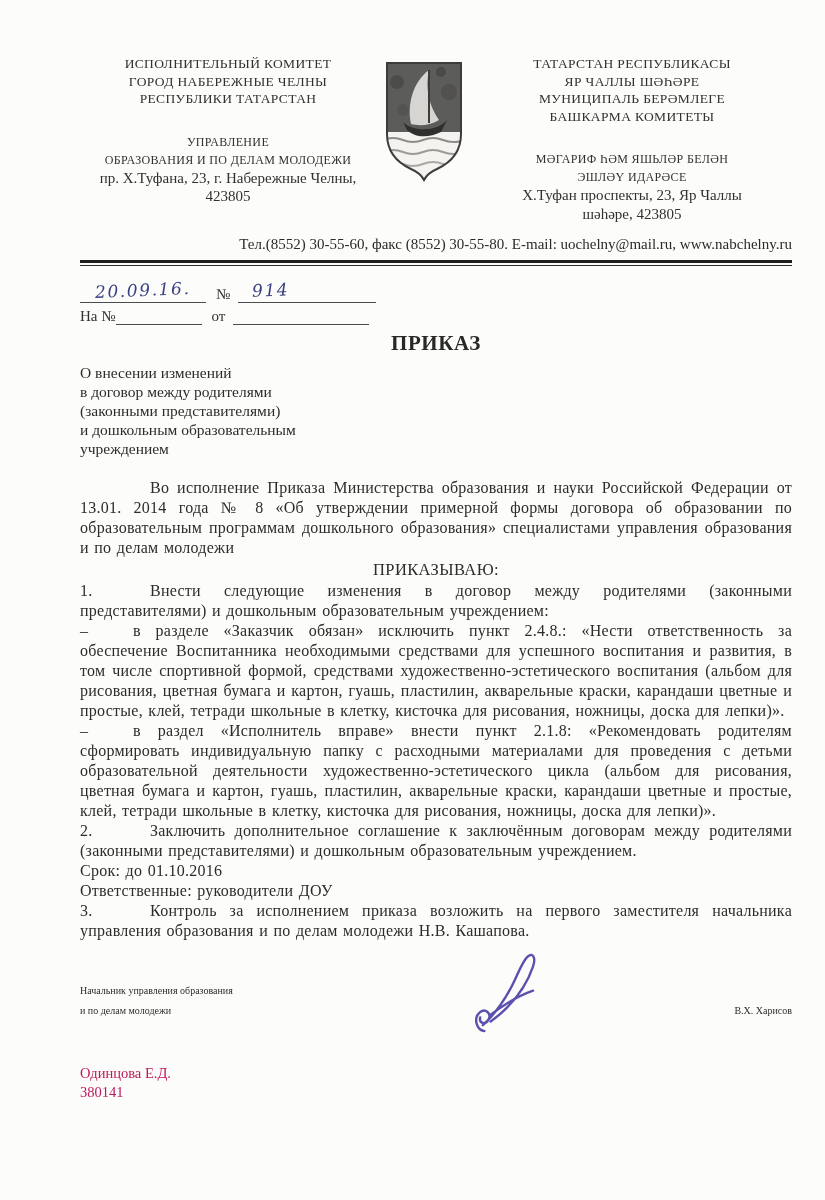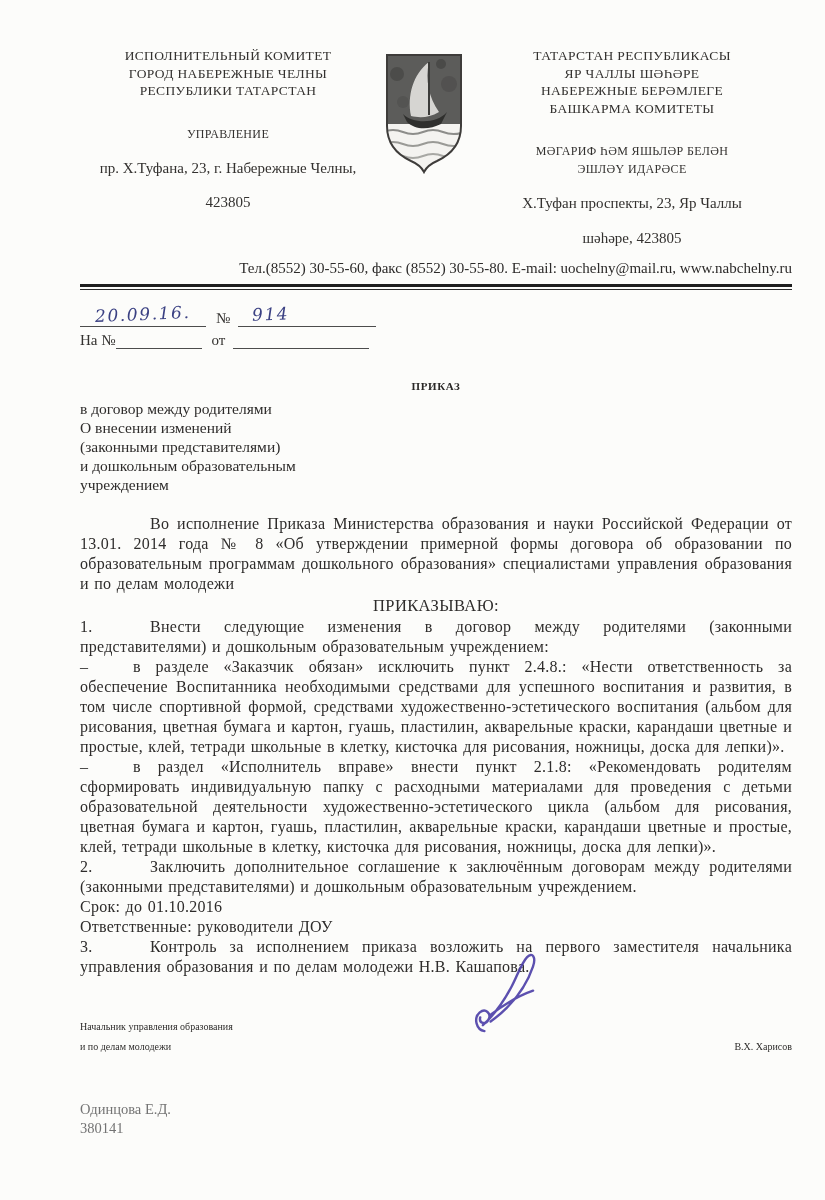--- a/index.html
+++ b/index.html
@@ -3,81 +3,82 @@
 <meta charset="utf-8">
 <title>Document</title>
 <style>
   html,body{margin:0;padding:0;background:#e9e9e7;}
   .page{
     position:relative;width:825px;height:1200px;margin:0 auto;
     background:#fcfcfa;overflow:hidden;
     font-family:"Liberation Serif","DejaVu Serif",serif;
     color:#2e2c2b;
   }
-  .inner{position:absolute;left:80px;top:47px;width:712px;}
+  .inner{position:absolute;left:80px;top:55px;width:712px;}
 
   
   .hdr{display:grid;grid-template-columns:296px 96px 320px;align-items:start;}
   .hblock{text-align:center;color:#33312f;}
   .org-line{font-size:13.5px;line-height:17.5px;letter-spacing:.35px;}
   .dept{margin-top:25px;}
   .dept-line{font-size:12px;line-height:18px;letter-spacing:.35px;}
-  .addr-line{font-size:15px;line-height:18.5px;margin-top:16px;}
+  .addr-line{font-size:15px;line-height:18.5px;}
   .emblem-cell{display:flex;justify-content:center;padding-top:5px;}
   .contact{ text-align:right;font-size:15px;margin-top:13px;color:#2c2a29;}
   .rule{margin-top:7px;height:2px;border-top:3px solid #1e1e1e;border-bottom:1px solid #2b2b2b;}
 
   
   .ref{margin-top:15px;font-size:15px;color:#33312f;}
   .ref-row{display:flex;align-items:flex-end;height:22px;}
   .u{border-bottom:1.3px solid #4c4c4c;display:inline-block;height:100%;box-sizing:border-box;}
   .u-date{width:126px;text-align:center;}
   .u-num{width:138px;text-align:left;padding-left:14px;}
   .u-reply{width:86px;}
   .u-from{width:136px;}
   .ref-label{margin:0 8px 0 10px;}
   .ink{
     font-style:italic;color:#3b4183;font-size:17px;letter-spacing:1.6px;
     display:inline-block;transform:rotate(-2.5deg) translateY(-1px);
     font-family:"DejaVu Serif",serif;
   }
 
   
-  .title{margin-top:31px;text-align:center;font-weight:bold;font-size:11px;letter-spacing:.6px;color:#2a2827;}
+  .title{margin-top:6px;text-align:center;font-weight:bold;font-size:21px;letter-spacing:.6px;color:#2a2827;}
   .subject{margin-top:7px;font-size:15.5px;line-height:19px;}
   .bodytext{font-size:16px;line-height:20px;letter-spacing:.25px;word-spacing:1.2px;}
   .p-just{text-align:justify;}
   .preamble{margin-top:20px;text-indent:70px;}
   .resolution{text-align:center;font-weight:normal;font-size:16.5px;line-height:21px;letter-spacing:.4px;margin:1px 0;}
   .marker{display:inline-block;}
   .marker-num{width:70px;}
   .marker-dash{width:53px;}
   .plainline{line-height:20px;}
 
   
   .sigrow{display:flex;justify-content:space-between;align-items:flex-end;margin-top:40px;font-size:10px;line-height:19.5px;}
   .signame{white-space:nowrap;}
   .signature-wrap{position:absolute;left:466px;top:950px;transform:rotate(-5deg);}
 
   
-  .exec{margin-top:44px;font-size:14.5px;line-height:18.5px;color:#737373;}
+  .exec{margin-top:44px;font-size:14.5px;line-height:18.5px;color:#be185d;}
 </style>
 </head>
 <body>
 
 <div class="page">
   <div class="inner">
 
     <div class="hdr">
       <div class="hblock">
         <div class="org-line">ИСПОЛНИТЕЛЬНЫЙ КОМИТЕТ</div>
         <div class="org-line">ГОРОД НАБЕРЕЖНЫЕ ЧЕЛНЫ</div>
         <div class="org-line">РЕСПУБЛИКИ ТАТАРСТАН</div>
         <div class="dept">
           <div class="dept-line">УПРАВЛЕНИЕ</div>
+          <div class="dept-line">ОБРАЗОВАНИЯ И ПО ДЕЛАМ МОЛОДЕЖИ</div>
           <div class="addr-line">пр. Х.Туфана, 23, г. Набережные Челны,</div>
           <div class="addr-line">423805</div>
         </div>
       </div>
 
       <div class="emblem-cell">
         <svg width="82" height="122" viewBox="0 0 82 122" aria-hidden="true">
           <defs>
             <clipPath id="shieldClip">
               <path d="M4,3 H78 V74 C78,92 67,103 54,109 C47,112 43,116 41,120 C39,116 35,112 28,109 C15,103 4,92 4,74 Z"></path>
@@ -97,21 +98,21 @@
             <path d="M46,10 L46,63" stroke="#3c3c3a" stroke-width="2"></path>
             <path d="M20,62 C30,72 54,72 64,60 L58,72 C46,78 32,78 24,70 Z" fill="#2f2f2d"></path>
           </g>
           <path d="M4,3 H78 V74 C78,92 67,103 54,109 C47,112 43,116 41,120 C39,116 35,112 28,109 C15,103 4,92 4,74 Z" fill="none" stroke="#3e3c3a" stroke-width="2"></path>
         </svg>
       </div>
 
       <div class="hblock">
         <div class="org-line">ТАТАРСТАН РЕСПУБЛИКАСЫ</div>
         <div class="org-line">ЯР ЧАЛЛЫ ШӘҺӘРЕ</div>
-        <div class="org-line">НАБЕРЕЖНЫЕ БЕРӘМЛЕГЕ</div>
+        <div class="org-line">МУНИЦИПАЛЬ БЕРӘМЛЕГЕ</div>
         <div class="org-line">БАШКАРМА КОМИТЕТЫ</div>
         <div class="dept">
           <div class="dept-line">МӘГАРИФ ҺӘМ ЯШЬЛӘР БЕЛӘН</div>
           <div class="dept-line">ЭШЛӘҮ ИДАРӘСЕ</div>
           <div class="addr-line">Х.Туфан  проспекты, 23, Яр Чаллы</div>
           <div class="addr-line">шәһәре, 423805</div>
         </div>
       </div>
     </div>
 
@@ -128,22 +129,22 @@
         <span>На №</span>
         <span class="u u-reply"></span>
         <span class="ref-label">от</span>
         <span class="u u-from"></span>
       </div>
     </div>
 
     <div class="title">ПРИКАЗ</div>
 
     <div class="subject">
+      <div>О внесении изменений</div>
       <div>в договор между родителями</div>
-      <div>О внесении изменений</div>
       <div>(законными представителями)</div>
       <div>и дошкольным образовательным</div>
       <div>учреждением</div>
     </div>
 
     <div class="bodytext">
       <div class="preamble p-just">Во исполнение Приказа Министерства образования и науки Российской Федерации от 13.01. 2014 года № 8 «Об утверждении примерной формы договора об образовании по образовательным программам дошкольного образования» специалистами управления образования и по делам молодежи</div>
 
       <div class="resolution">ПРИКАЗЫВАЮ:</div>
 

